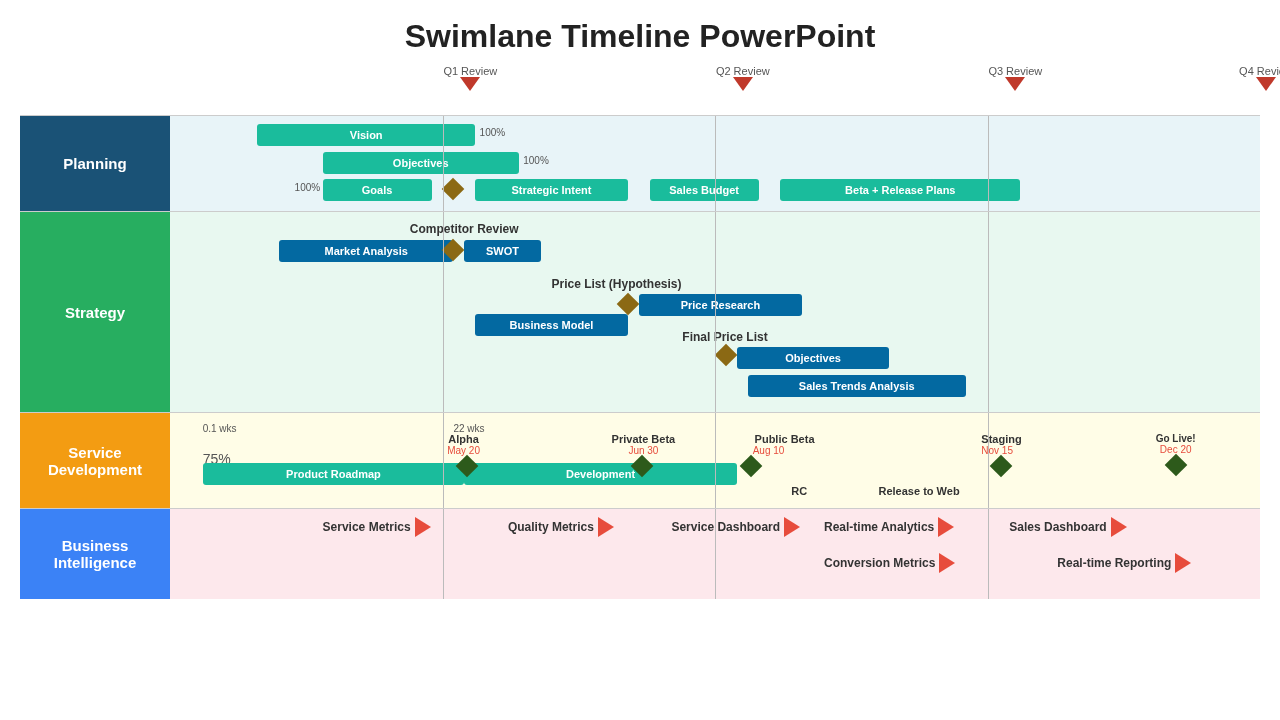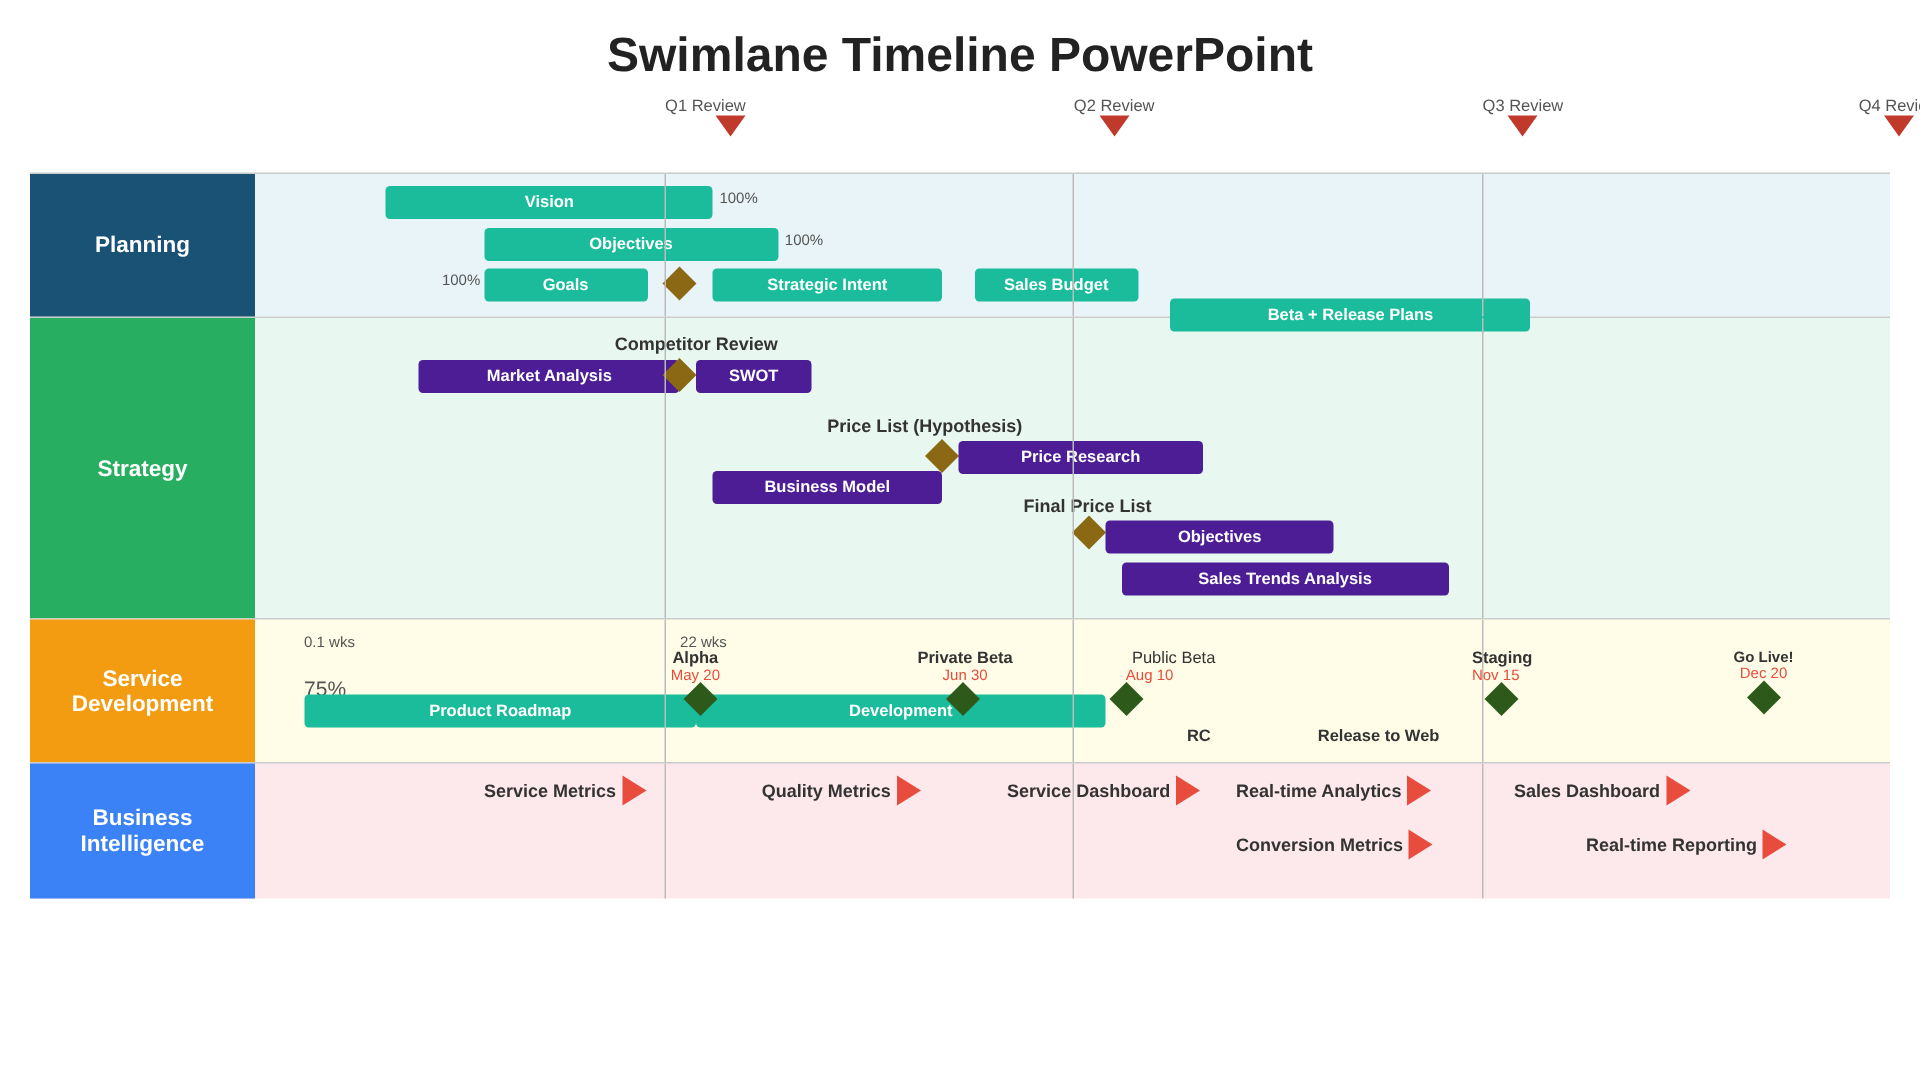--- a/index.html
+++ b/index.html
@@ -102,21 +102,21 @@
       align-items: center;
       justify-content: center;
       font-size: 11px;
       font-weight: 600;
       color: #fff;
       white-space: nowrap;
       top: 0;
     }
 
     .bar-teal { background: #1abc9c; }
-    .bar-green { background: #4c1d95; }
+    .bar-green { background: #0369a1; }
 
     .milestone {
       position: absolute;
       width: 16px;
       height: 16px;
       transform: rotate(45deg);
       top: 3px;
     }
     .milestone-gold { background: #8B6914; }
 
@@ -153,21 +153,21 @@
 </head>
 <body>
 
 <div>
   <h1 class="page-title">Swimlane Timeline PowerPoint</h1>
 
   <div class="timeline-container">
 
     <div class="quarter-markers" style="position:relative; height:50px; margin-left:150px;">
 
-    <div style="position: absolute; left: calc(26% - 10px); top: 0px; display: flex; flex-direction: column; align-items: flex-end;">
+    <div style="position: absolute; left: calc(26% - 10px); top: 0px; display: flex; flex-direction: column; align-items: center;">
           <span style="font-size: 11px; color: rgb(85, 85, 85); white-space: nowrap;">Q1 Review</span>
           <div style="width: 0px; height: 0px; border-left: 10px solid transparent; border-right: 10px solid transparent; border-top: 14px solid rgb(192, 57, 43);"></div>
         </div>
         <div style="position: absolute; left: calc(51% - 10px); top: 0px; display: flex; flex-direction: column; align-items: center;">
           <span style="font-size: 11px; color: rgb(85, 85, 85); white-space: nowrap;">Q2 Review</span>
           <div style="width: 0px; height: 0px; border-left: 10px solid transparent; border-right: 10px solid transparent; border-top: 14px solid rgb(192, 57, 43);"></div>
         </div>
         <div style="position: absolute; left: calc(76% - 10px); top: 0px; display: flex; flex-direction: column; align-items: center;">
           <span style="font-size: 11px; color: rgb(85, 85, 85); white-space: nowrap;">Q3 Review</span>
           <div style="width: 0px; height: 0px; border-left: 10px solid transparent; border-right: 10px solid transparent; border-top: 14px solid rgb(192, 57, 43);"></div>
@@ -197,21 +197,21 @@
           <span style="position:absolute; left:-28px; top:3px; font-size:10px; color:#555;">100%</span>
           <div class="bar bar-teal" style="width:100%;">Goals</div>
         </div>
 
         <div class="milestone milestone-gold" style="position:absolute; top:65px; left:calc(26% - 8px);"></div>
 
         <div class="bar bar-teal" style="position:absolute; top:63px; left:28%; width:14%;">Strategic Intent</div>
 
         <div class="bar bar-teal" style="position:absolute; top:63px; left:44%; width:10%;">Sales Budget</div>
 
-        <div class="bar bar-teal" style="position:absolute; top:63px; left:56%; width:22%;margin-top:20px;">Beta + Release Plans</div>
+        <div class="bar bar-teal" style="position:absolute; top:63px; left:56%; width:22%;">Beta + Release Plans</div>
 
         <div class="divider-line" style="left:25%;"></div>
         <div class="divider-line" style="left:50%;"></div>
         <div class="divider-line" style="left:75%;"></div>
       </div>
     </div>
 
     <div class="swimlane swimlane-strategy">
       <div class="swimlane-label">Strategy</div>
       <div class="swimlane-content" style="position:relative; min-height:200px;">
@@ -268,21 +268,21 @@
           <div class="sd-diamond" style="margin-top:2px; margin-left:-8px;"></div>
         </div>
 
         <div style="position:absolute; top:20px; left:calc(44% - 8px); text-align:center;">
           <span style="display:block; font-size:11px; font-weight:600; color:#333; white-space:nowrap; margin-left:-30px;">Private Beta</span>
           <span style="display:block; font-size:10px; color:#e74c3c; margin-left:-30px;">Jun 30</span>
           <div class="sd-diamond" style="margin-top:2px; margin-left:-8px;"></div>
         </div>
 
         <div style="position:absolute; top:20px; left:calc(54% - 8px); text-align:center;">
-          <span style="display:block; font-size:11px; font-weight:400; color:#333; white-space:nowrap; margin-left:-28px;padding-left:32px;">Public Beta</span>
+          <span style="display:block; font-size:11px; font-weight:700; color:#333; white-space:nowrap; margin-left:-28px;padding-left:32px;">Public Beta</span>
           <span style="display:block; font-size:10px; color:#e74c3c; margin-left:-28px;">Aug 10</span>
           <div class="sd-diamond" style="margin-top:2px; margin-left:-8px;"></div>
         </div>
 
         <div style="position:absolute; top:20px; left:calc(77% - 8px); text-align:left;">
           <span style="display:block; font-size:11px; font-weight:600; color:#333; white-space:nowrap; margin-left:-20px;">Staging</span>
           <span style="display:block; font-size:10px; color:#e74c3c; margin-left:-20px;">Nov 15</span>
           <div class="sd-diamond" style="margin-top:2px; margin-left:-8px;"></div>
         </div>
 

